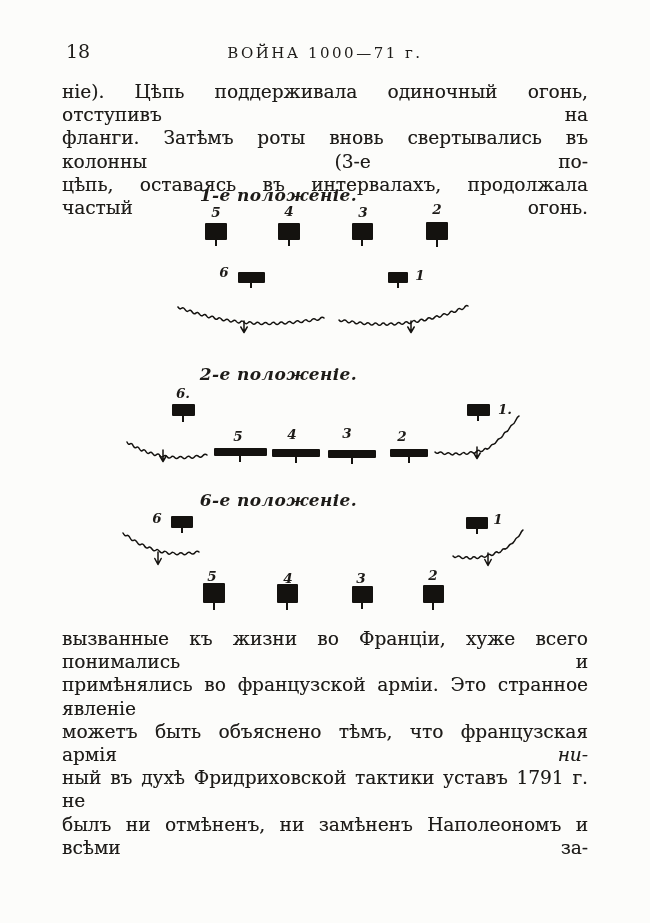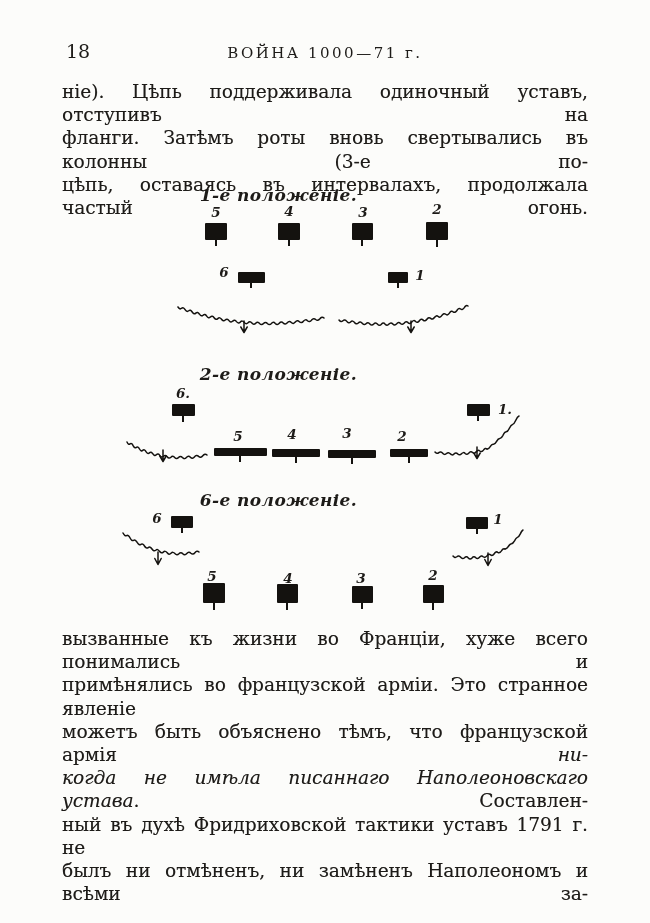--- a/index.html
+++ b/index.html
@@ -37,21 +37,21 @@
 </style>
 </head>
 <body>
 
 <div class="page">
 
   <span class="pagenum">18</span>
   <div class="running-title">ВОЙНА 1000—71 г.</div>
 
   <div class="para p1">
-    <div class="line">ніе). Цѣпь поддерживала одиночный уставъ, отступивъ на</div>
+    <div class="line">ніе). Цѣпь поддерживала одиночный огонь, отступивъ на</div>
     <div class="line">фланги. Затѣмъ роты вновь свертывались въ колонны (3-е по-</div>
     <div class="line">цѣпь, оставаясь въ интервалахъ, продолжала частый огонь.</div>
   </div>
 
   <div class="dg-title" style="top:185px;">1-е положеніе.</div>
 
   <span class="dg-num" style="left:205px;top:206px;">5</span>
   <span class="dg-num" style="left:278px;top:205px;">4</span>
   <span class="dg-num" style="left:352px;top:206px;">3</span>
   <span class="dg-num" style="left:426px;top:203px;">2</span>
@@ -135,20 +135,19 @@
     <path d="M123.0,533.0 Q124.8,536.5 126.5,535.6 Q128.3,534.6 130.1,538.0 Q131.8,541.4 133.6,540.3 Q135.4,539.2 137.2,542.4 Q139.1,545.6 140.9,544.3 Q142.7,543.0 144.5,546.0 Q146.4,549.0 148.2,547.6 Q150.1,546.1 152.0,549.0 Q153.8,551.8 155.7,550.2 Q157.6,548.5 159.5,551.3 Q161.4,553.9 163.3,552.1 Q165.2,550.3 167.2,552.8 Q169.1,555.3 171.0,553.3 Q173.0,551.3 174.9,553.6 Q176.9,555.9 178.9,553.8 Q180.9,551.6 182.8,553.8 Q184.8,555.9 186.8,553.6 Q188.8,551.2 190.9,553.3 Q192.9,555.2 194.9,552.7 Q197.0,550.2 199.0,552.0"></path>
     <path d="M453.0,556.0 Q454.9,558.4 456.8,556.8 Q458.8,555.0 460.7,557.3 Q462.6,559.5 464.5,557.7 Q466.4,555.8 468.3,557.9 Q470.1,559.9 472.0,557.9 Q473.9,555.8 475.8,557.7 Q477.6,559.5 479.5,557.3 Q481.4,555.0 483.2,556.7 Q485.0,558.3 486.9,555.9 Q488.7,553.4 490.6,554.9 Q492.4,556.3 494.2,553.7 Q496.0,551.0 497.8,552.3 Q499.6,553.5 501.4,550.8 Q503.2,547.9 505.0,549.0"></path>
     <path d="M505.0,549.0 Q506.6,549.0 508.3,546.5 Q509.9,544.0 511.4,543.8 Q513.0,543.5 514.5,540.8 Q516.0,537.9 517.4,537.4 Q518.9,536.9 520.3,533.9 Q521.6,530.7 523.0,530.0"></path>
     <path d="M158,552 l0,12 m-3.2,-5.5 l3.2,6 l3.2,-6"></path>
     <path d="M488,553 l0,12 m-3.2,-5.5 l3.2,6 l3.2,-6"></path>
   </svg>
 
   <div class="para p2">
     <div class="line"><span>вызванные къ жизни во Франціи, хуже всего понимались и</span><span class="em"></span><span></span></div>
     <div class="line"><span>примѣнялись во французской арміи. Это странное явленіе</span><span class="em"></span><span></span></div>
-    <div class="line"><span>можетъ быть объяснено тѣмъ, что французской армія </span><span class="em">ни-</span><span></span></div>
-    <div class="line"><span></span><span class="em">когда не имѣла писаннаго Наполеоновскаго устава</span><span>. Составлен-</span></div>
+    <div class="line"><span>можетъ быть объяснено тѣмъ, что французская армія </span><span class="em">ни-</span><span></span></div>
     <div class="line"><span>ный въ духѣ Фридриховской тактики уставъ 1791 г. не</span><span class="em"></span><span></span></div>
     <div class="line"><span>былъ ни отмѣненъ, ни замѣненъ Наполеономъ и всѣми за-</span><span class="em"></span><span></span></div>
 
   </div>
 
 </div>
 
 </body></html>

